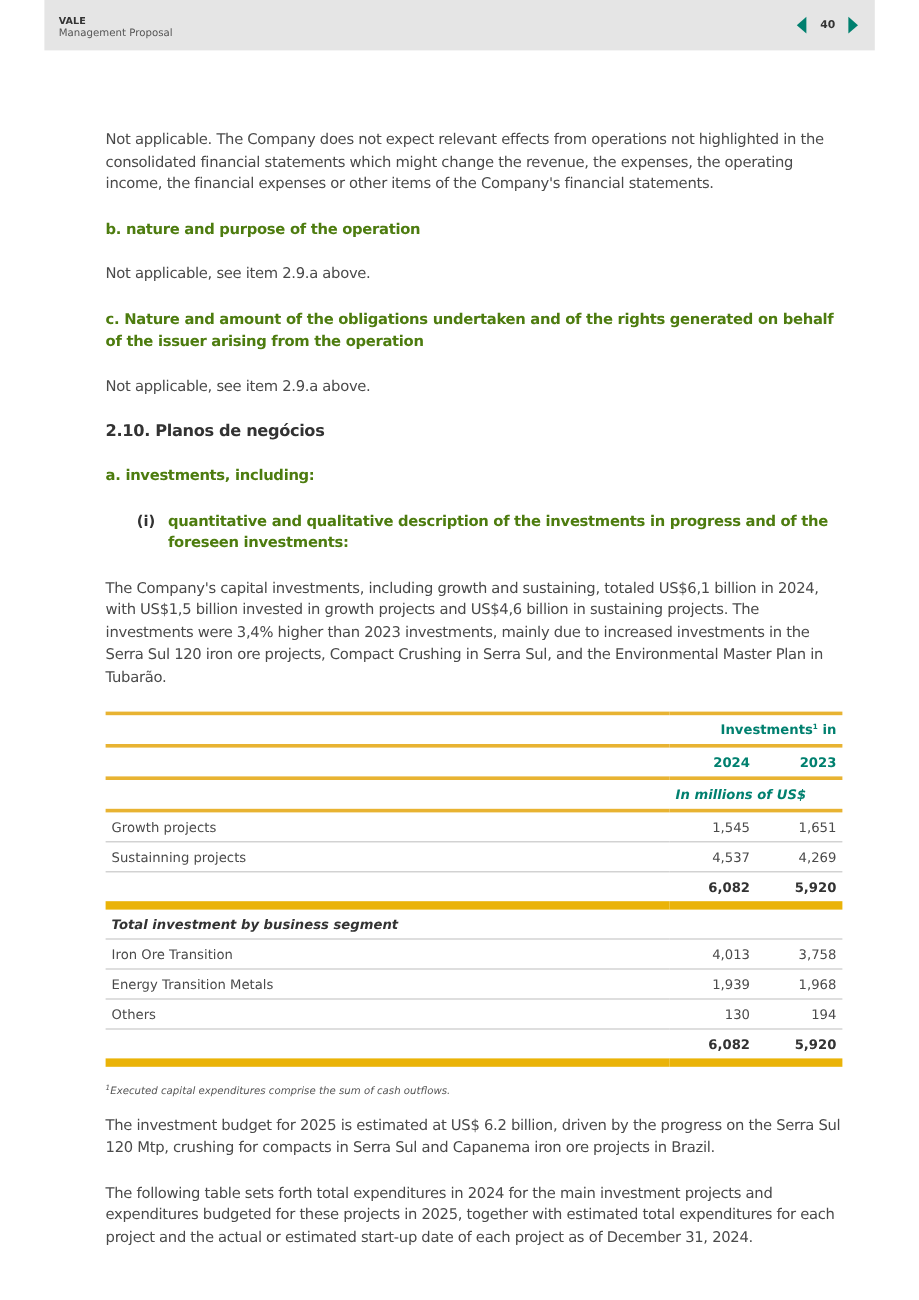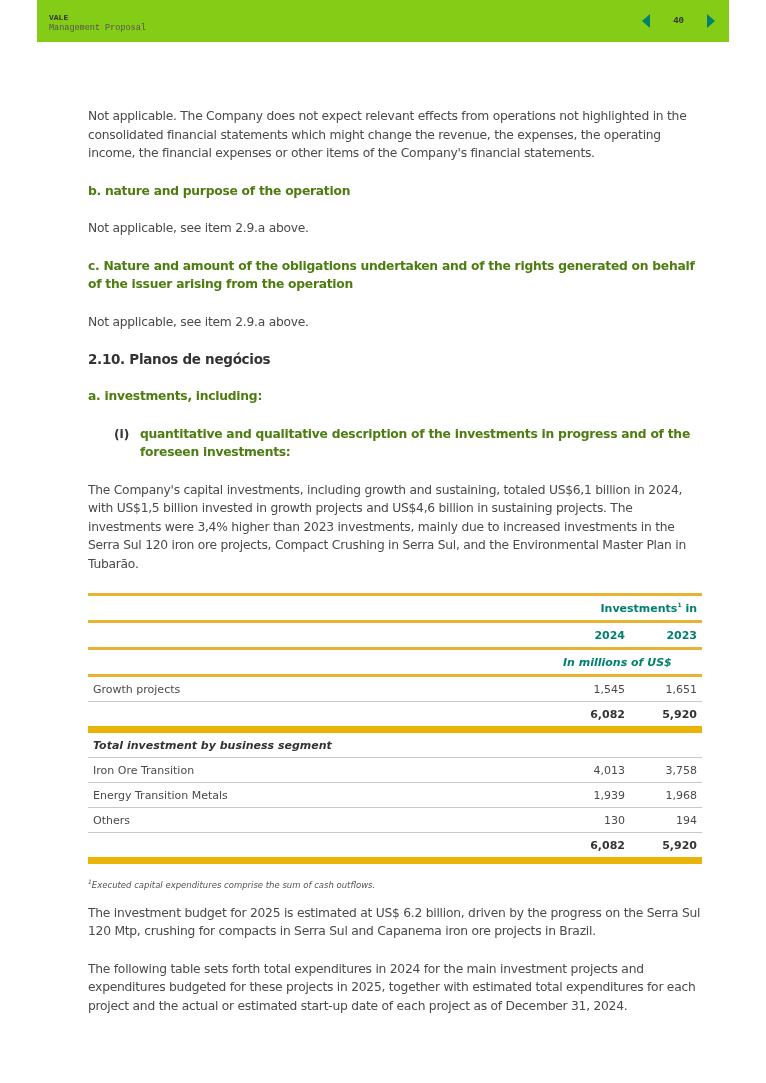--- a/index.html
+++ b/index.html
@@ -1,21 +1,21 @@
 <!DOCTYPE html>
 <html><head>
 <meta charset="utf-8">
 <style>
   html, body { margin: 0; padding: 0; background: #ffffff; }
   body { width: 766px; height: 1083px; position: relative; overflow: hidden;
          font-family: "DejaVu Sans", sans-serif; color: #4a4a4a; }
-  .header { position: absolute; left: 37px; top: 0; width: 692px; height: 42px; background: #84cc16; font-family: Liberation Mono, monospace; }
+  .header { position: absolute; left: 37px; top: 0; width: 692px; height: 42px; background: #e5e5e5; }
   .brand { position: absolute; left: 12px; top: 13px; font-size: 8px; font-weight: bold; color: #333; line-height: 9px; }
   .subtitle { position: absolute; left: 12px; top: 23px; font-size: 8.5px; color: #555; line-height: 10px; }
-  .pager { position: absolute; right: 14px; top: 14px; display: flex; align-items: center; gap: 20px; }
+  .pager { position: absolute; right: 14px; top: 14px; display: flex; align-items: center; gap: 8px; }
   .tri-left { width: 0; height: 0; border-top: 7px solid transparent; border-bottom: 7px solid transparent; border-right: 8px solid #00806f; cursor: pointer; }
   .tri-right { width: 0; height: 0; border-top: 7px solid transparent; border-bottom: 7px solid transparent; border-left: 8px solid #00806f; cursor: pointer; }
   .pagenum { font-size: 9px; color: #333; font-weight: bold; padding: 0 3px; }
 
   .content { position: absolute; left: 88px; top: 107px; width: 614px; }
   p.body { font-size: 12.3px; line-height: 18.5px; margin: 0; color: #4a4a4a; letter-spacing: -0.25px; }
   h3 { font-size: 12.3px; line-height: 18.5px; margin: 0; font-weight: bold; color: #4d7c0f; letter-spacing: -0.25px; }
   h2 { font-size: 13.5px; line-height: 18px; margin: 0; font-weight: bold; color: #333; letter-spacing: -0.3px; }
   .gap18 { height: 19px; }
   .sub-item { display: flex; padding-left: 26px; }
@@ -83,20 +83,25 @@
     </tr>
     <tr class="hdr hdr-italic">
       <td></td>
       <td colspan="2" style="text-align:left">In millions of US$</td>
     </tr>
     <tr class="row">
       <td>Growth projects</td>
       <td class="num">1,545</td>
       <td class="num2">1,651</td>
     </tr>
+    <tr class="row">
+      <td>Sustainning projects</td>
+      <td class="num">4,537</td>
+      <td class="num2">4,269</td>
+    </tr>
     <tr class="total">
       <td></td>
       <td class="num">6,082</td>
       <td class="num2">5,920</td>
     </tr>
     <tr class="section">
       <td colspan="3">Total investment by business segment</td>
     </tr>
     <tr class="row">
       <td>Iron Ore Transition</td>

